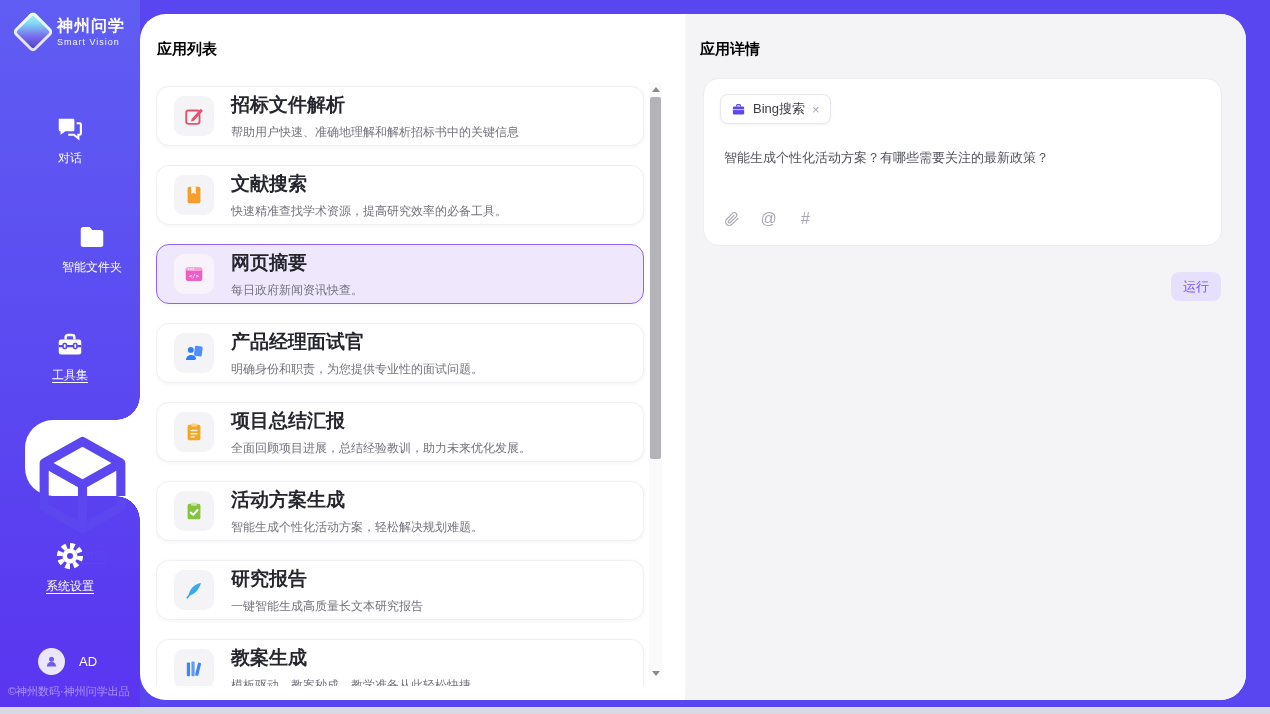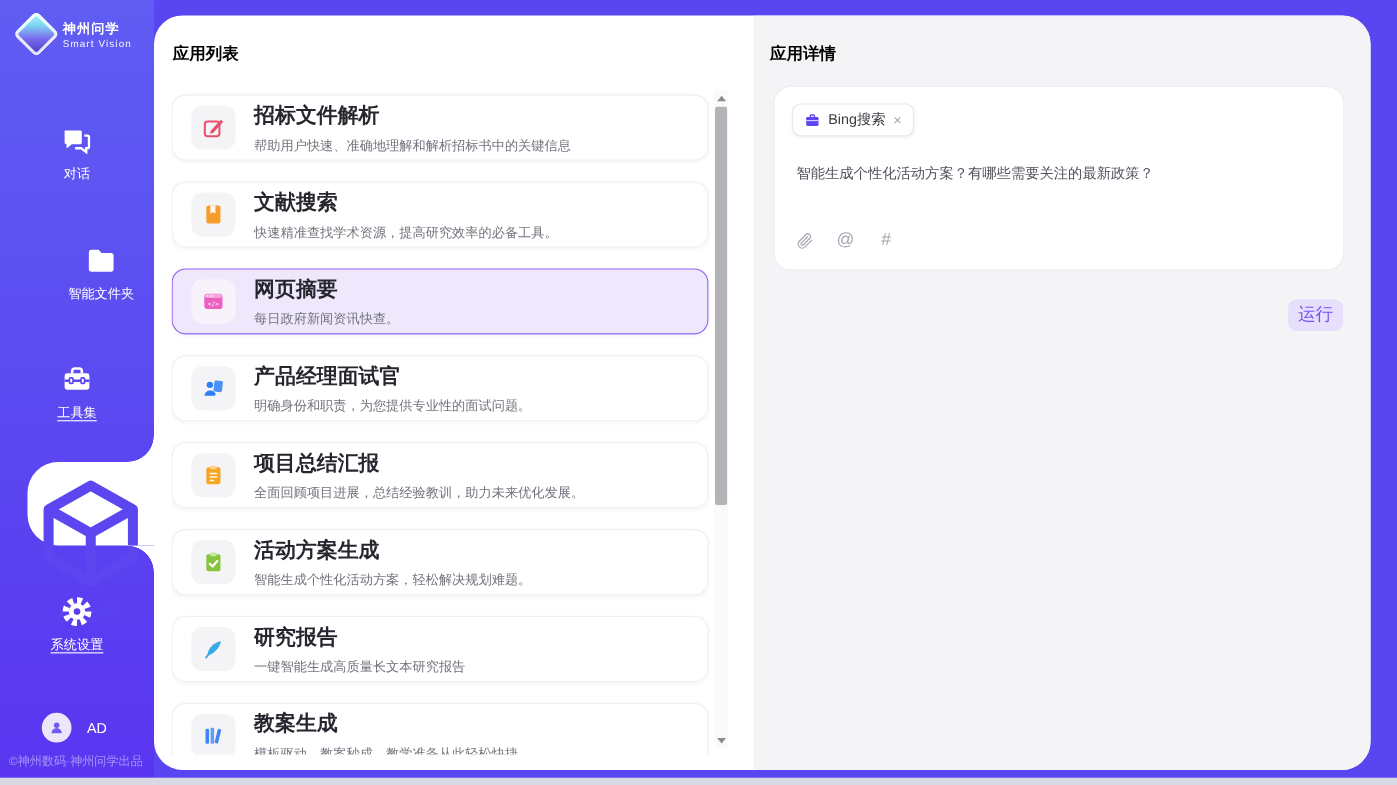--- a/index.html
+++ b/index.html
@@ -10,21 +10,21 @@
   
   .frame-bottom-strip { position:absolute; left:0; bottom:0; width:100%; height:7px; background:#d9d9e4; }
 
   
   .sidebar { position:absolute; left:0; top:0; width:140px; height:707px;
     background:linear-gradient(180deg,#605df3 0%,#5b4cf1 45%,#5a35f0 100%); color:#fff; }
   .logo { position:absolute; left:18px; top:16px; display:flex; align-items:center; gap:9px; }
   .logo-gem { width:30px; height:30px; transform:rotate(45deg); border-radius:5px;
     background:linear-gradient(135deg,#bdfbff 0%,#7fd8f2 30%,#7a6cf0 60%,#3d2fb9 100%);
     box-shadow:inset 0 0 0 3px rgba(255,255,255,.85); }
-  .logo-text-cn { font-size:12px; font-weight:bold; letter-spacing:1px; }
+  .logo-text-cn { font-size:16px; font-weight:bold; letter-spacing:1px; }
   .logo-text-en { font-size:9px; letter-spacing:1px; opacity:.95; }
 
   .nav-item { position:absolute; left:0; width:140px; text-align:center; cursor:pointer; }
   .nav-item .nico { display:block; margin:0 auto 7px; width:30px; height:30px; }
   .nav-label { font-size:12px; color:#fff; }
   .u { text-decoration:underline; text-underline-offset:3px; }
 
   .nav-chat   { top:113px; }
   .nav-folder { top:222px;padding-left:44px; }
   .nav-tools  { top:330px; }
@@ -86,21 +86,21 @@
   .tool-tag { position:absolute; left:16px; top:15px; height:30px; padding:0 10px; background:#fff;
     border:1px solid #e7e7ee; border-radius:8px; box-shadow:0 1px 3px rgba(30,30,60,.06);
     display:inline-flex; align-items:center; gap:7px; cursor:default; }
   .tool-tag svg { width:15px; height:15px; color:#5b46f0; }
   .tag-label { font-size:13px; color:#3a3a42; }
   .tag-close { font-size:13px; color:#a4a4af; cursor:pointer; line-height:1; }
   .prompt-text { position:absolute; left:20px; top:70px; width:480px; font-size:13px; color:#52525e; cursor:text; }
   .attach-row { position:absolute; left:19px; bottom:18px; display:flex; gap:20px; align-items:center; color:#a7a7b2; }
   .attach-row .aicon { width:17px; height:17px; display:flex; align-items:center; justify-content:center; cursor:pointer; font-size:16px; }
   .run-btn { position:absolute; left:1031px; top:258px; width:50px; height:29px; border:none;
-    background:#e7e0fc; color:#7753f6; font-size:16px; border-radius:8px; cursor:pointer;
+    background:#e7e0fc; color:#7753f6; font-size:13px; border-radius:8px; cursor:pointer;
     font-family:inherit; display:flex; align-items:center; justify-content:center; }
 </style>
 </head>
 <body>
 
 <div class="stage">
 
   <div class="sidebar">
 
     <div class="logo">

